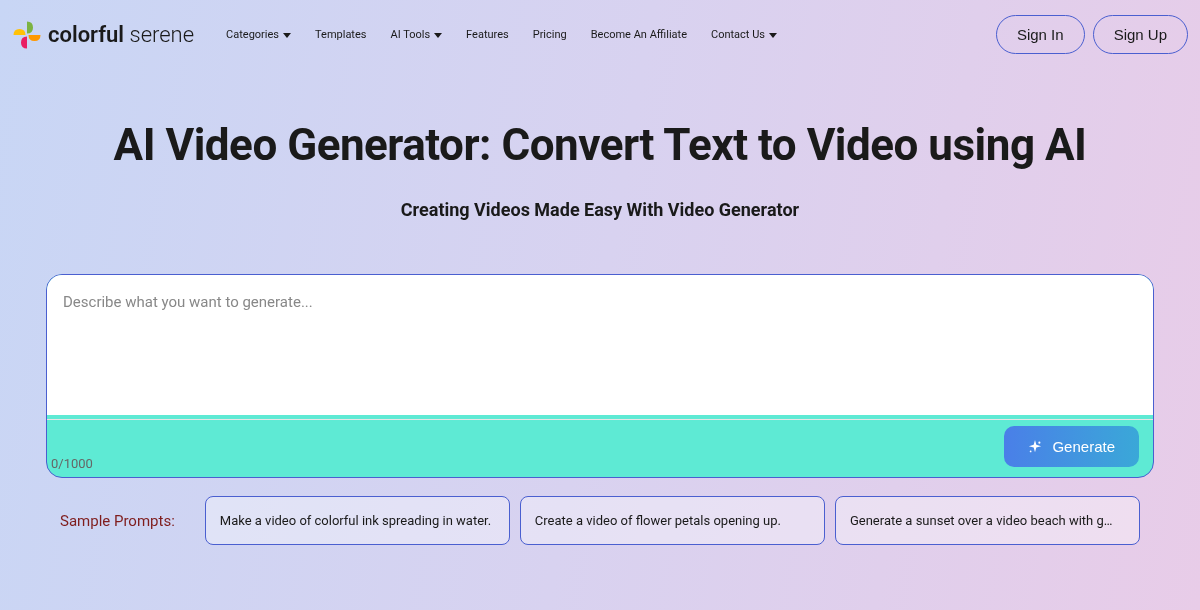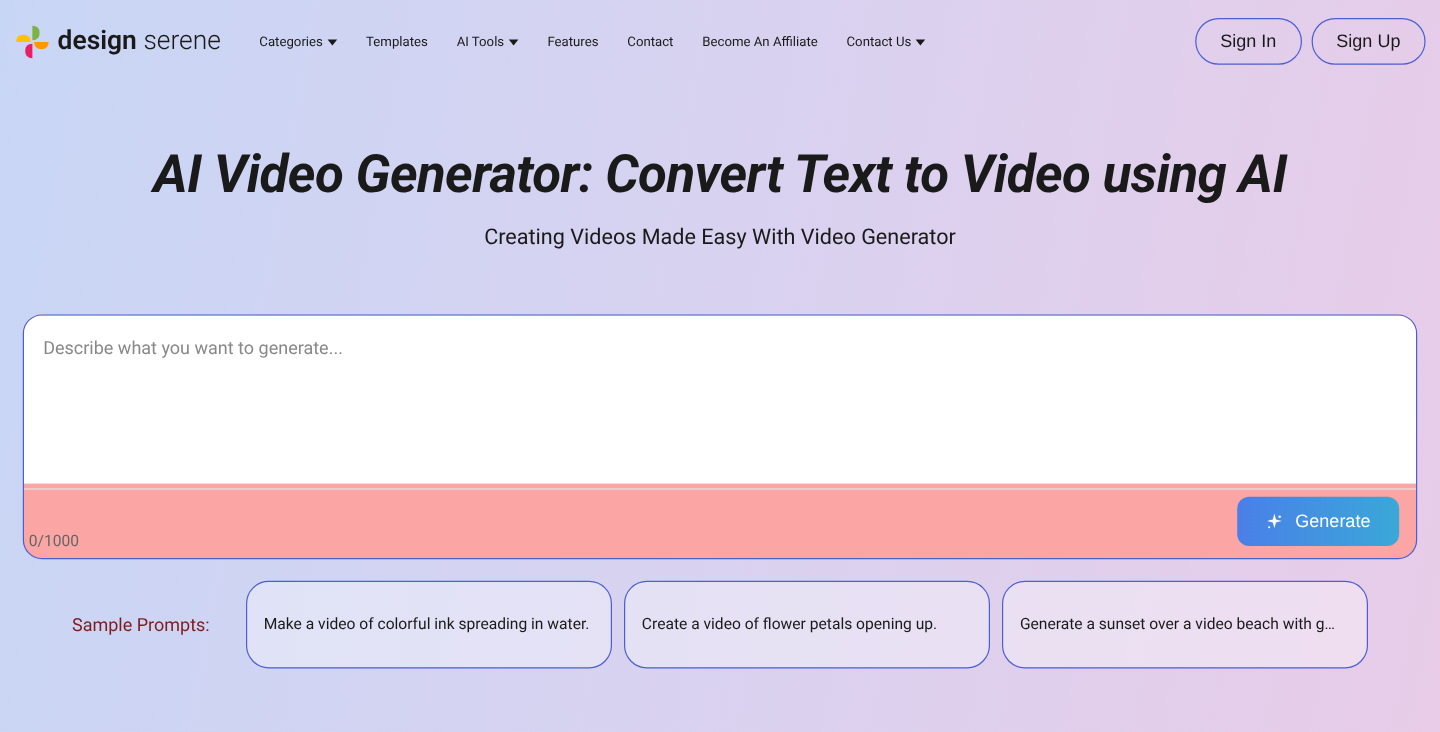--- a/index.html
+++ b/index.html
@@ -72,31 +72,30 @@
 }
 .hero {
   text-align: center;
   padding: 50px 40px 30px;
 }
 .hero-title {
   font-size: 44px;
   font-weight: 700;
   color: #1a1a1a;
   letter-spacing: -0.5px;
-  font-style: italic;
 }
 .hero-subtitle {
   font-size: 18px;
   color: #1a1a1a;
-  margin-top: 16px;
-  font-weight: 400;
+  margin-top: 28px;
+  font-weight: 700;
 }
 .prompt-container {
-  margin: 24px 19px 0;
-  background: #fca5a5;
+  margin: 24px 46px 0;
+  background: #5eead4;
   border: 1.5px solid #4a5fd0;
   border-radius: 16px;
   overflow: hidden;
 }
 .prompt-input {
   width: 100%;
   min-height: 140px;
   padding: 18px 16px;
   border: none;
   outline: none;
@@ -156,22 +155,22 @@
   white-space: nowrap;
 }
 .sample-chips {
   display: flex;
   gap: 10px;
   flex: 1;
 }
 .chip {
   background: rgba(255,255,255,0.35);
   border: 1.5px solid #4a5fd0;
-  border-radius: 19px;
-  padding: 28px 14px;
+  border-radius: 8px;
+  padding: 16px 14px;
   font-size: 13px;
   color: #1a1a1a;
   cursor: pointer;
   white-space: nowrap;
   overflow: hidden;
   text-overflow: ellipsis;
   max-width: 310px;
   flex: 1;
 }
 </style>
@@ -180,36 +179,36 @@
 
 <header class="header">
   <div class="logo">
     <svg class="logo-icon" viewBox="0 0 40 40">
       <path d="M20 2 Q28 2 28 10 Q28 18 20 18 Q20 10 20 2 Z" fill="#7cb342"></path>
       <path d="M38 20 Q38 28 30 28 Q22 28 22 20 Q30 20 38 20 Z" fill="#ff9800"></path>
       <path d="M20 38 Q12 38 12 30 Q12 22 20 22 Q20 30 20 38 Z" fill="#e91e63"></path>
       <path d="M2 20 Q2 12 10 12 Q18 12 18 20 Q10 20 2 20 Z" fill="#ffc107"></path>
     </svg>
     <span class="logo-text">
-      <span>design</span> <span class="design">serene</span>
+      <span>colorful</span> <span class="design">serene</span>
     </span>
   </div>
 
   <nav class="nav">
     <div class="nav-item">
       <span>Categories</span>
       <span class="chevron"></span>
     </div>
     <div class="nav-item">Templates</div>
     <div class="nav-item">
       <span>AI Tools</span>
       <span class="chevron"></span>
     </div>
     <div class="nav-item">Features</div>
-    <div class="nav-item">Contact</div>
+    <div class="nav-item">Pricing</div>
     <div class="nav-item">Become An Affiliate</div>
     <div class="nav-item">
       <span>Contact Us</span>
       <span class="chevron"></span>
     </div>
   </nav>
 
   <div class="auth-buttons">
     <button class="btn-outline">Sign In</button>
     <button class="btn-outline">Sign Up</button>

